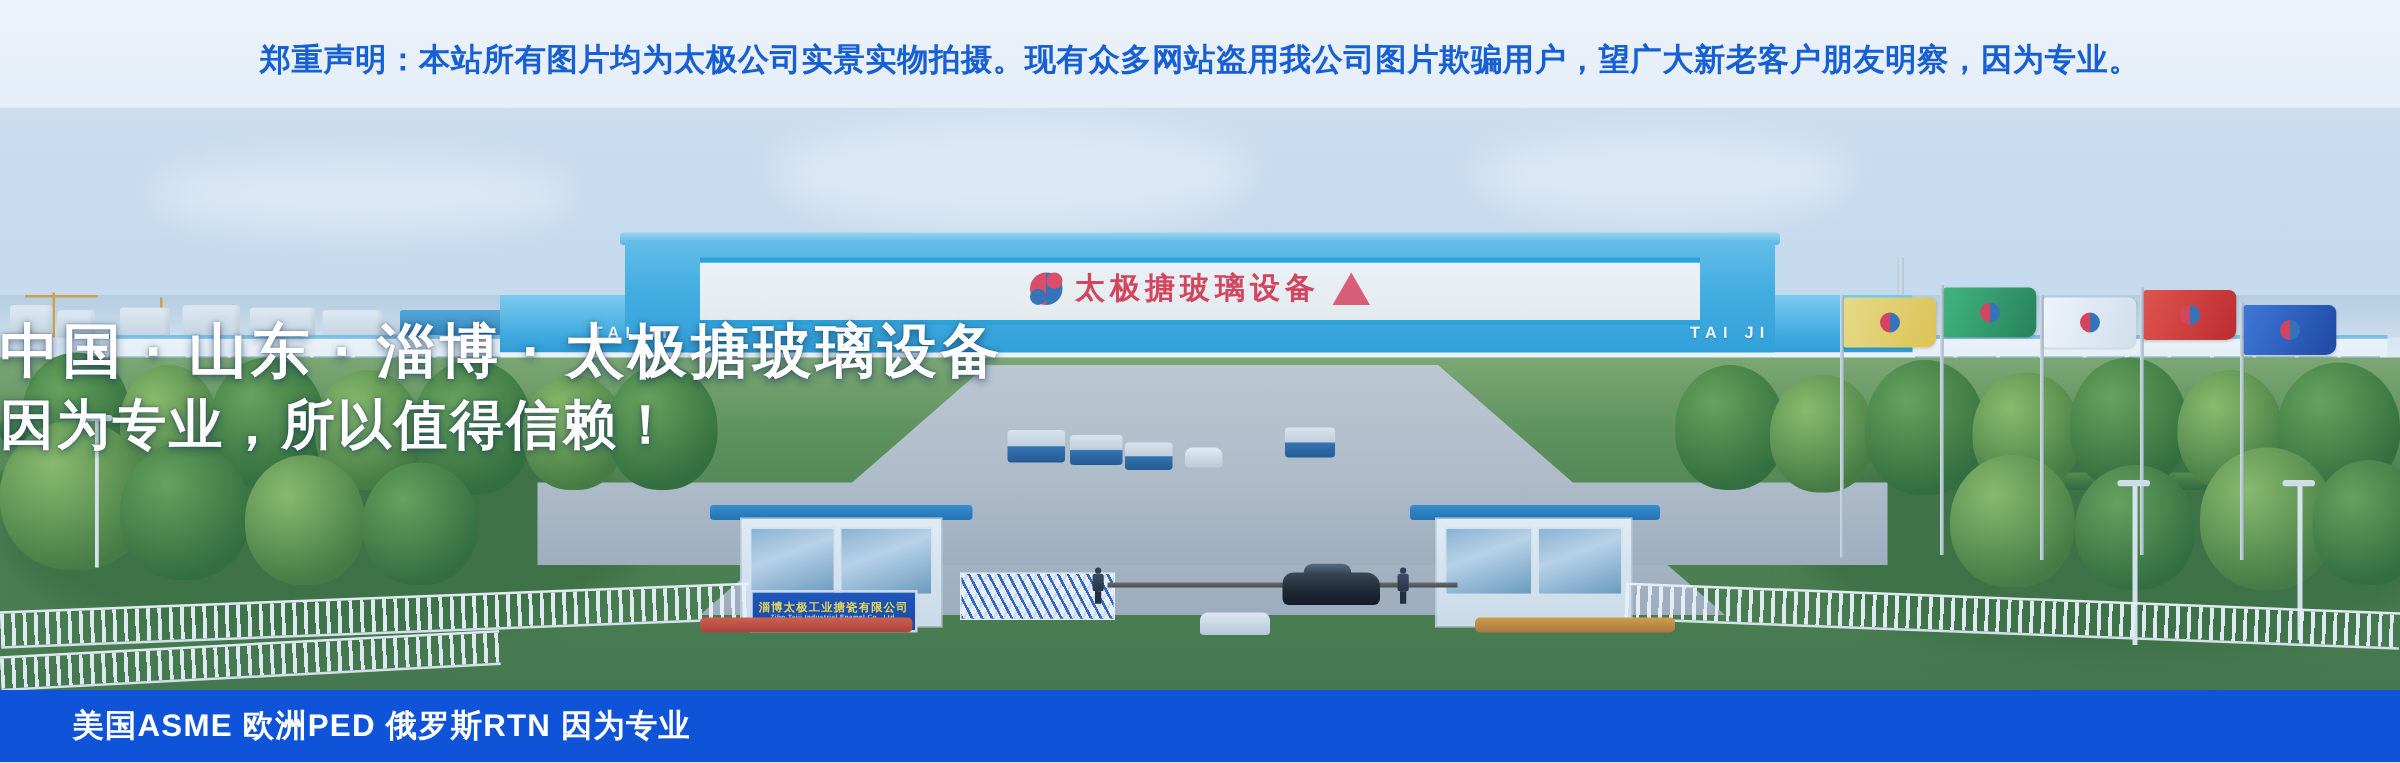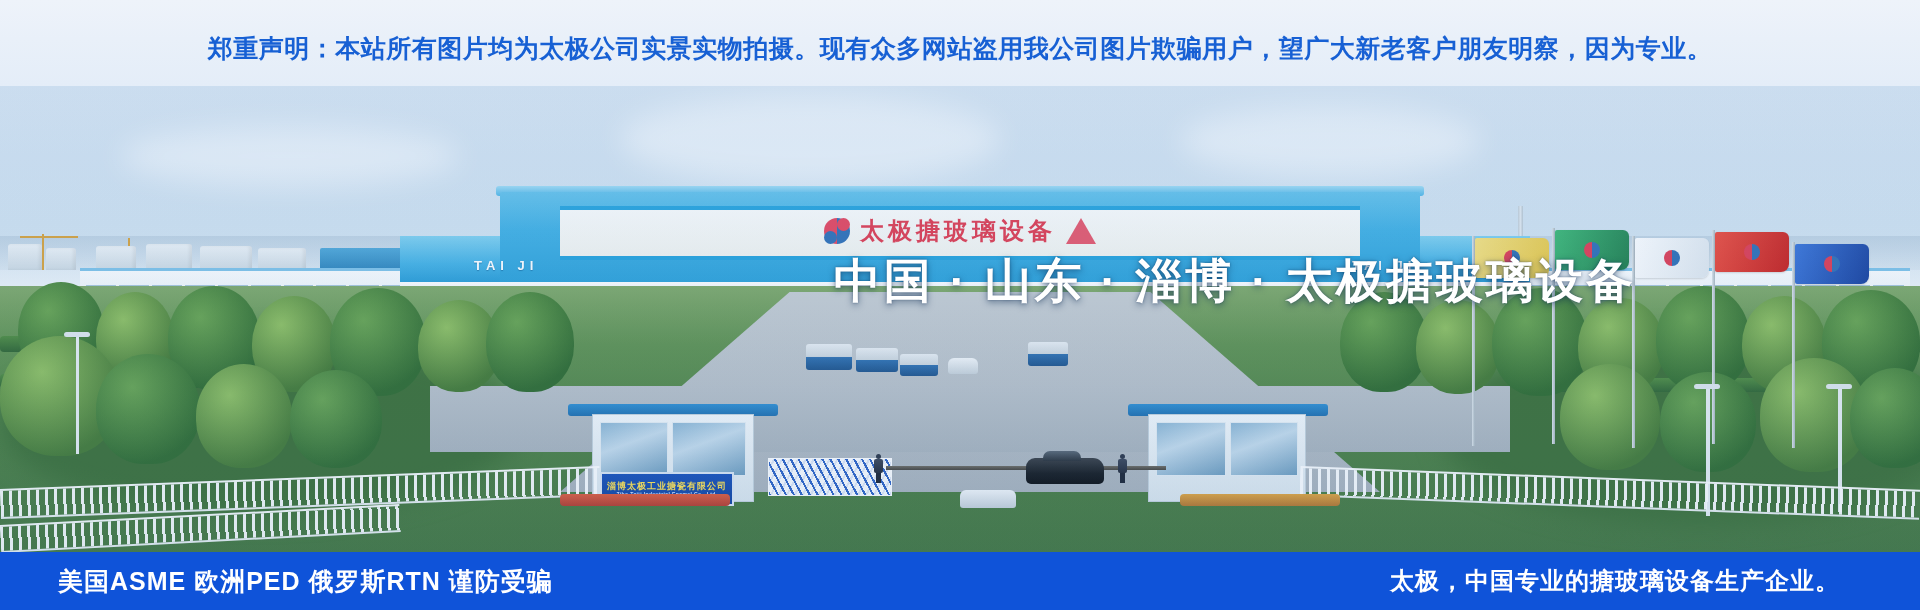--- a/index.html
+++ b/index.html
@@ -330,24 +330,23 @@
     position: absolute; left: 50%; top: 50%;
     transform: translate(-50%,-50%);
     width: 16px; height: 16px; border-radius: 50%;
     background: linear-gradient(90deg,#e03b52 50%, #2f6fb5 50%);
   }
 
   
   .headline {
     position: absolute; left: 0; top: 166px;
     width: 1588px;
-    text-align: right;
+    text-align: left;
     z-index: 25;
     pointer-events: none;
-    padding-left: 48px;
   }
   .headline .line1 {
     font-size: 47px; font-weight: bold; color: #ffffff;
     letter-spacing: 3px; line-height: 1.25; white-space: nowrap;
     text-shadow: 0 2px 7px rgba(10,40,80,0.55), 0 0 2px rgba(10,40,80,0.5);
   }
   .headline .line2 {
     font-size: 43px; font-weight: bold; color: #ffffff;
     letter-spacing: 2px; line-height: 1.35; white-space: nowrap;
     text-shadow: 0 2px 7px rgba(10,40,80,0.55), 0 0 2px rgba(10,40,80,0.5);
@@ -576,22 +575,22 @@
     <div class="fence" style="left:1300px; top:380px; width:620px;  height:26px; transform: rotate(2.2deg); transform-origin: left center;"></div>
     <div class="fence" style="left:0px;    top:418px; width:400px;  height:24px; transform: rotate(-3deg); transform-origin: right center;"></div>
 
     <div class="hedge" style="left:560px; top:408px; width:170px; height:12px; background:linear-gradient(180deg,#e05a3a,#b83a2a);"></div>
     <div class="hedge" style="left:1180px; top:408px; width:160px; height:12px; background:linear-gradient(180deg,#e0a23a,#b8762a);"></div>
 
     <div class="photo-tint"></div>
 
     <div class="headline">
       <div class="line1">中国 · 山东 · 淄博 · 太极搪玻璃设备</div>
+      <div class="line2">因为专业，所以值得信赖！</div>
     </div>
 
   </div>
 
   <div class="bottom-bar">
-    <div class="bottom-left">美国ASME  欧洲PED 俄罗斯RTN 谨防受骗</div>
-    <div class="bottom-right">太极，中国专业的搪玻璃设备生产企业。</div>
+    <div class="bottom-left">美国ASME  欧洲PED 俄罗斯RTN 因为专业</div>
   </div>
 
 </div>
 
 </body></html>

